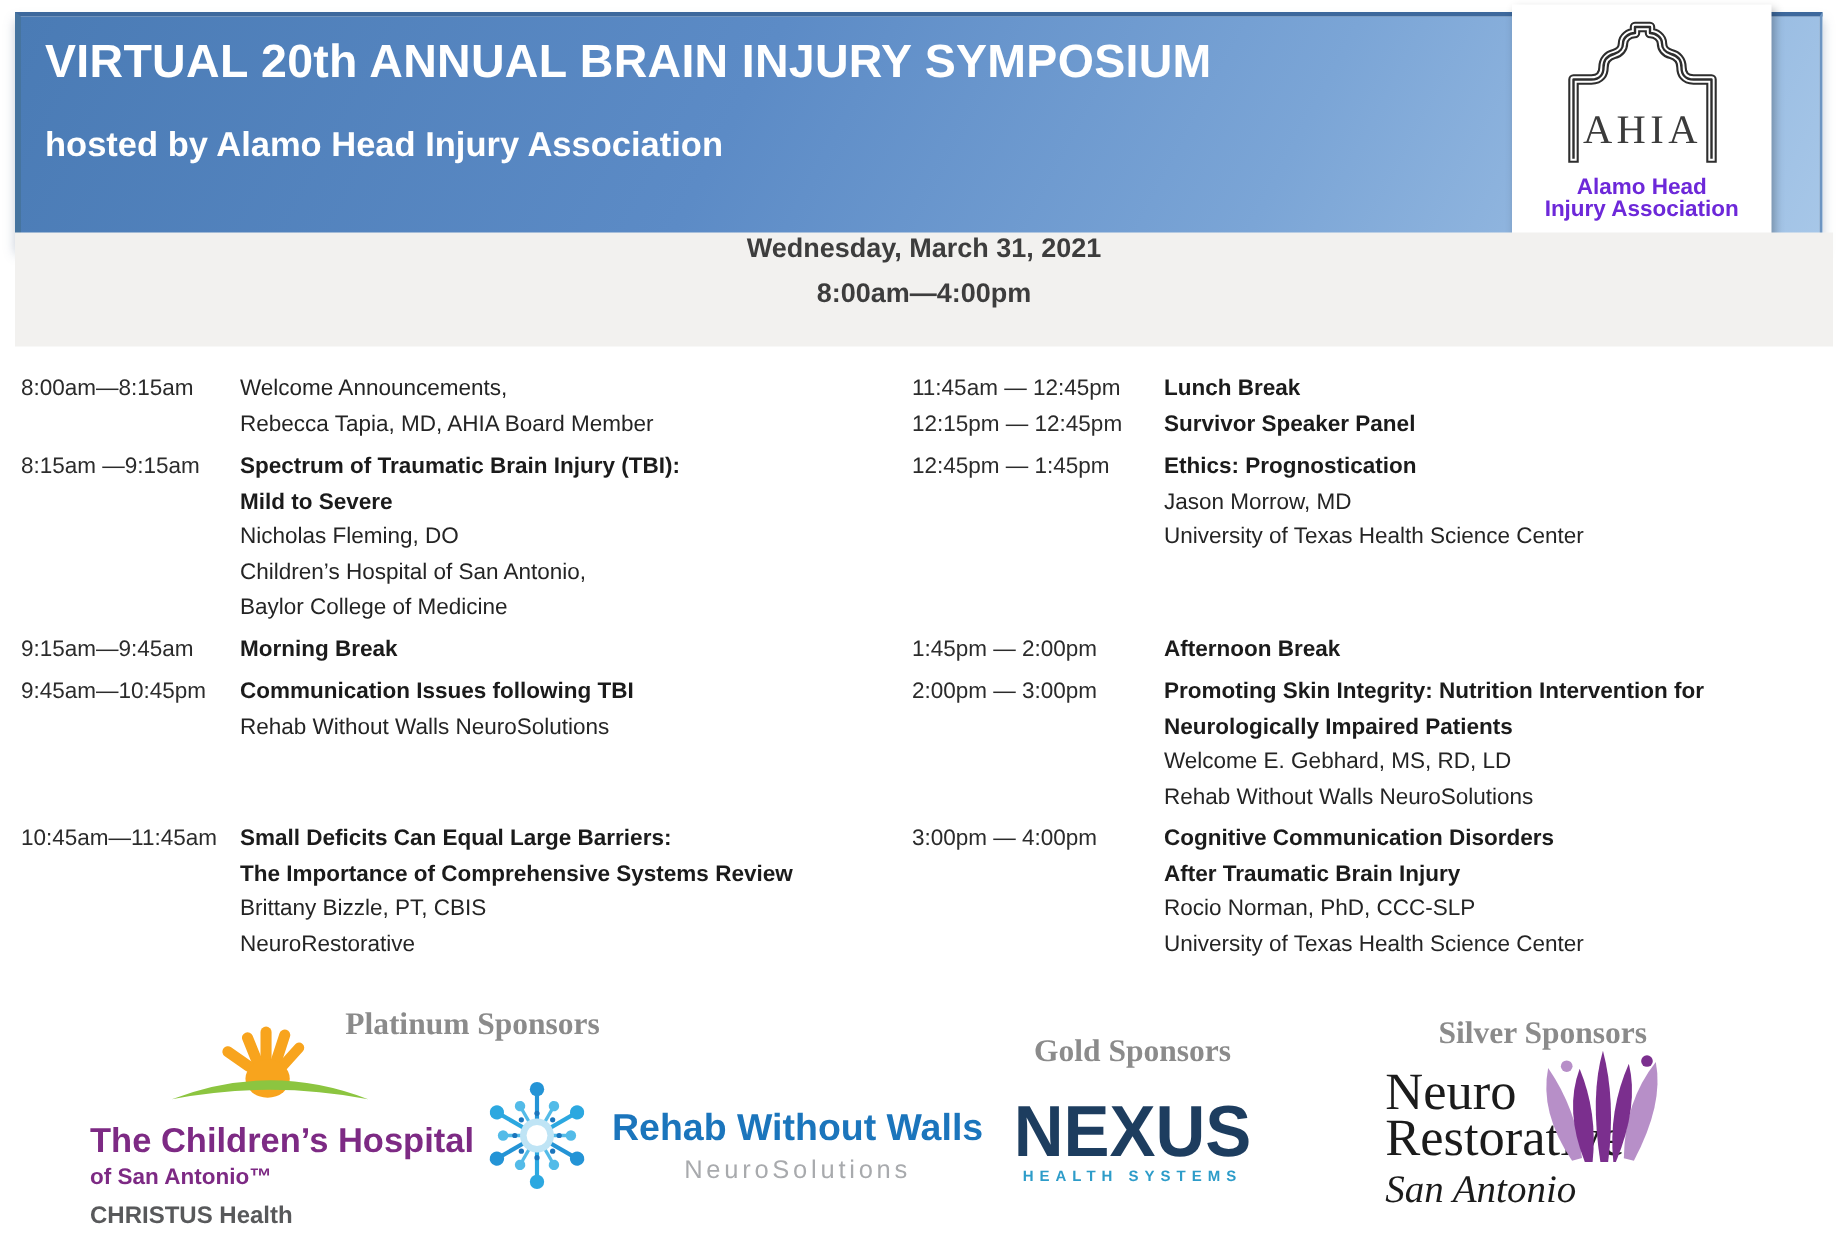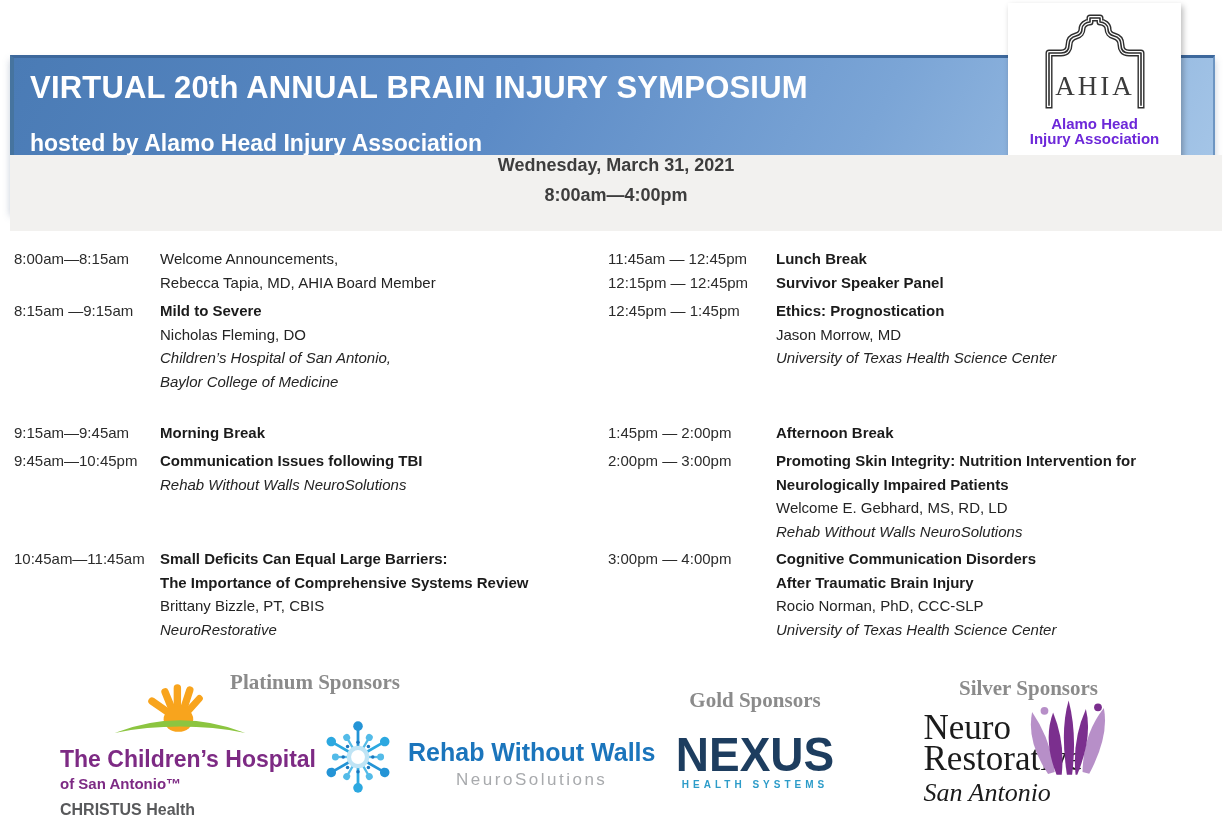--- a/index.html
+++ b/index.html
@@ -9,21 +9,20 @@
     -webkit-font-smoothing:antialiased;
   }
   
   .banner{
     position:absolute;left:10px;top:8px;width:1205px;height:156px;
     background:linear-gradient(118deg,#4a7bb5 0%,#5c8bc6 40%,#7ba5d6 70%,#a7c7e8 100%);
     border-top:3px solid #3d689c;border-left:4px solid #46749f;
     border-bottom:4px solid #38649a;border-right:2px solid #6d95c2;
     box-shadow:0 5px 7px rgba(90,110,140,.35);
     box-sizing:border-box;
-    margin-top:47px;
   }
   .banner-title{
     position:absolute;left:16px;top:12px;color:#ffffff;
     font-size:31px;font-weight:bold;letter-spacing:.2px;white-space:nowrap;
   }
   .banner-sub{
     position:absolute;left:16px;top:72px;color:#ffffff;
     font-size:23px;font-weight:bold;white-space:nowrap;
   }
   
@@ -48,21 +47,21 @@
   .half.hl{width:594px;flex-shrink:0;}
   .half.hr{flex:1;}
   .entry{display:flex;}
   .time{
     width:146px;flex-shrink:0;font-size:15px;line-height:23.5px;color:#2b2b2b;white-space:nowrap;
   }
   .hr .time{width:168px;}
   .content{flex:1;}
   .ln{font-size:15px;line-height:23.5px;color:#242424;white-space:nowrap;}
   .b{font-weight:bold;color:#1b1b1b;}
-  .i{font-style:italic;}
+  .i{}
   .band.b1{min-height:52px;}
   .band.b2{min-height:122px;}
   .band.b3{min-height:28px;}
   .band.b4{min-height:98px;}
   
   .sponsors{position:absolute;left:0;top:656px;width:1232px;height:173px;display:flex;}
   .sp-label{
     font-family:"Liberation Serif", serif;font-weight:bold;font-size:21px;color:#8b8b8b;
     text-align:center;
   }
@@ -145,20 +144,21 @@
           </div>
       </div>
     </div>
   </div>
 
   <div class="band b2">
     <div class="half hl">
       <div class="entry">
         <div class="time">8:15am —9:15am</div>
         <div class="content">
+          <div class="ln b">Spectrum of Traumatic Brain Injury (TBI):</div>
           <div class="ln b">Mild to Severe</div>
           <div class="ln">Nicholas Fleming, DO</div>
           <div class="ln i">Children’s Hospital of San Antonio,</div>
           <div class="ln i">Baylor College of Medicine</div>
         </div>
       </div>
     </div>
     <div class="half hr">
       <div class="entry">
         <div class="time">12:45pm — 1:45pm</div>

